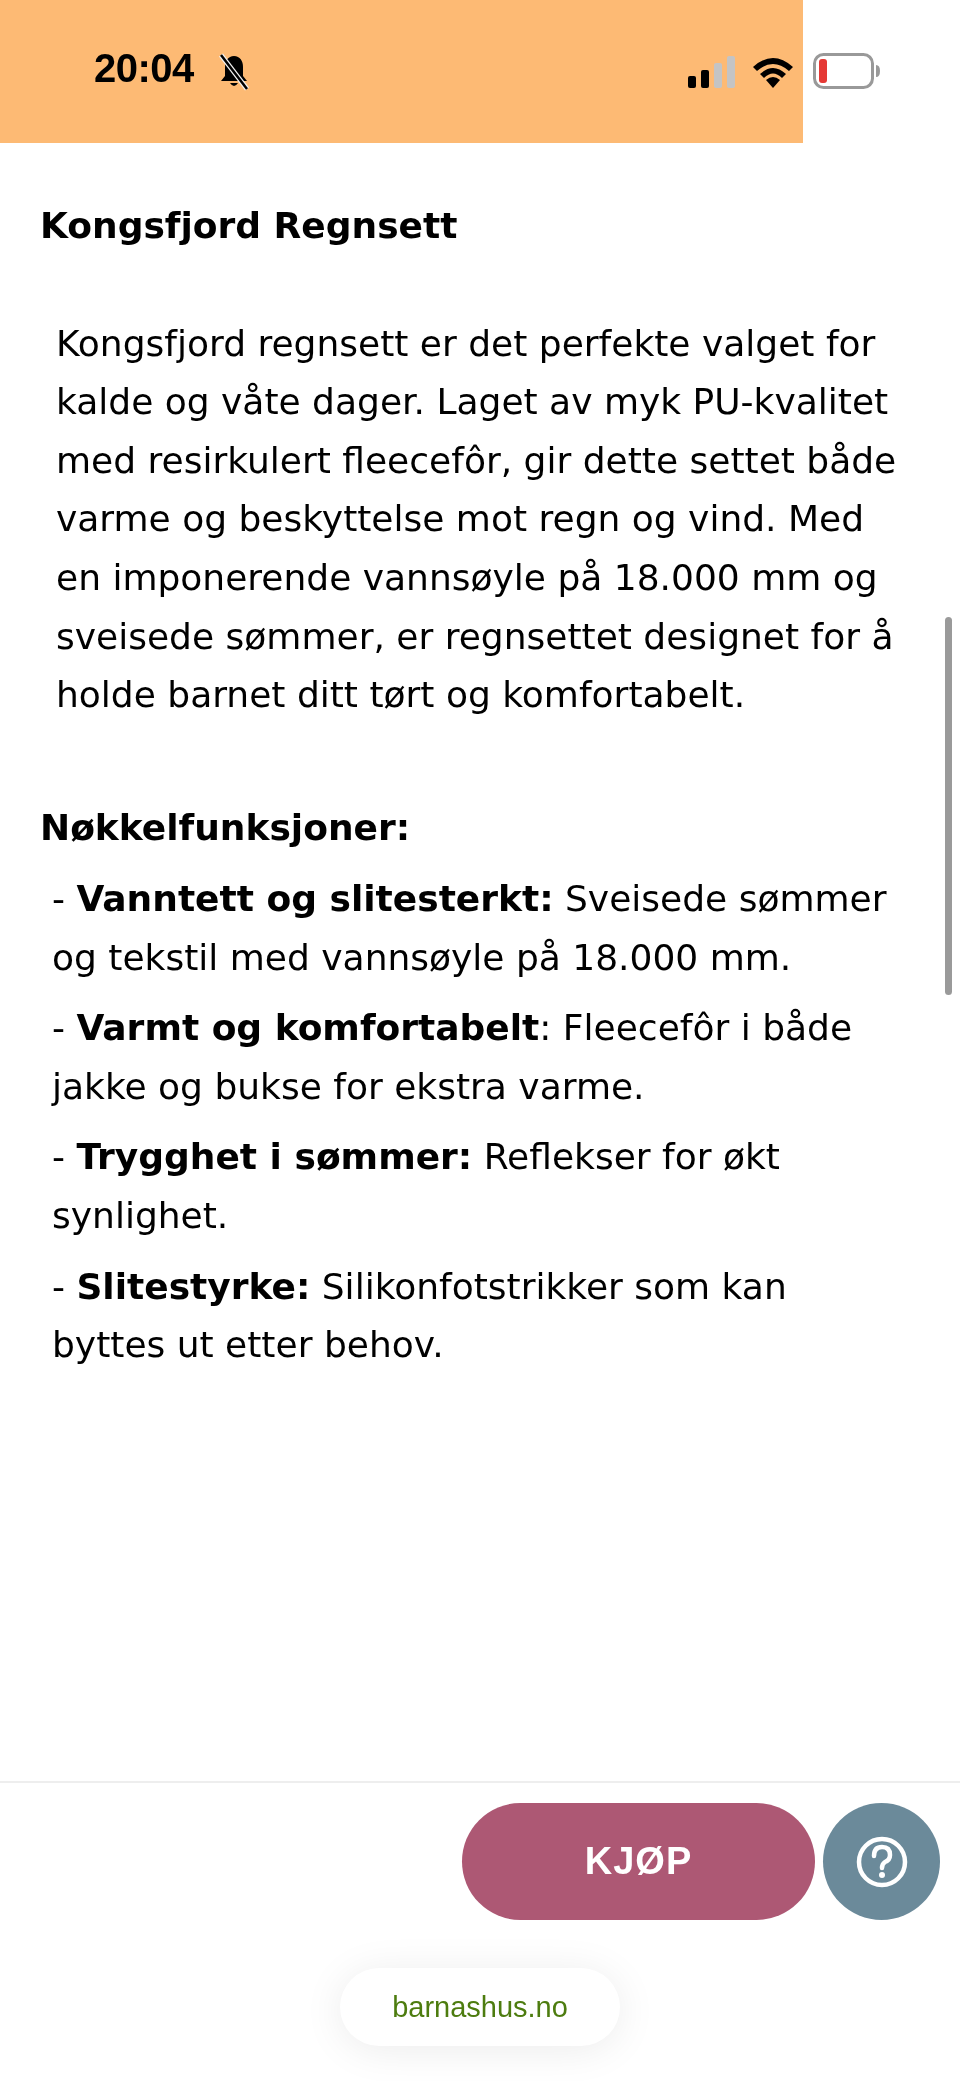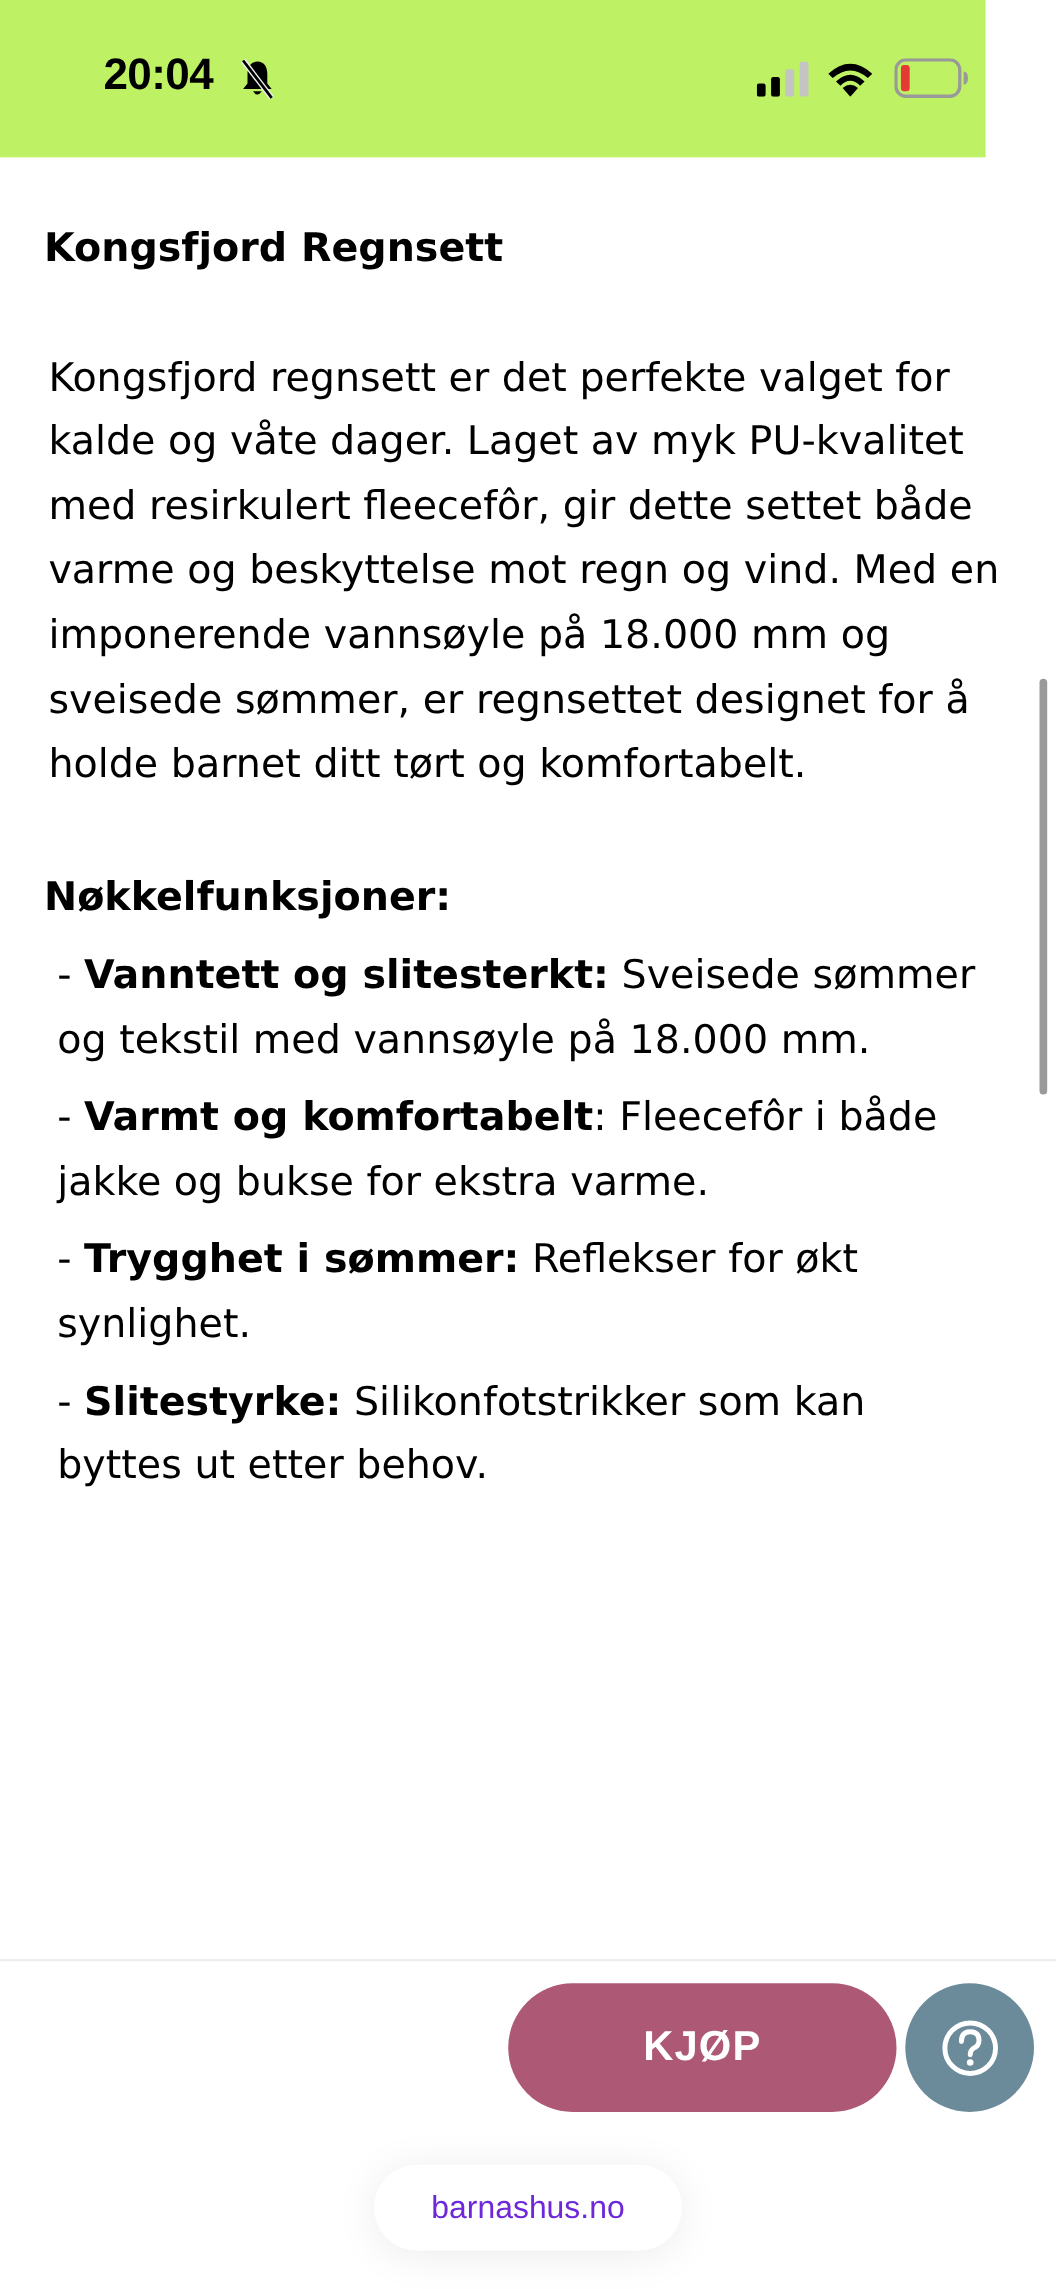--- a/index.html
+++ b/index.html
@@ -2,39 +2,39 @@
 <html><head>
 <meta charset="utf-8">
 <style>
   html, body { margin:0; padding:0; }
   body {
     width:960px; height:2081px; position:relative; overflow:hidden;
     background:#ffffff; color:#222;
     font-family:"DejaVu Sans", sans-serif;
   }
   .status-bar {
-    position:absolute; left:0; top:0; width:896px; height:143px;
-    background:#bef264;
+    position:absolute; left:0; top:0; width:803px; height:143px;
+    background:#fdba74;
   }
   .time {
     position:absolute; left:94px; top:46px;
     font-family:"Liberation Sans", sans-serif; font-weight:700;
     font-size:40px; color:#000; letter-spacing:-0.5px;
   }
   .bell-off { position:absolute; left:218px; top:52px; width:32px; height:40px; }
   .signal { position:absolute; left:688px; top:56px; width:50px; height:32px; }
   .wifi { position:absolute; left:752px; top:54px; width:42px; height:34px; }
   .battery { position:absolute; left:813px; top:53px; width:68px; height:36px; }
 
   .content {
     position:absolute; left:40px; top:196px; width:880px;
     font-size:36px; line-height:58.6px; color:#000000;
   }
   .title { font-weight:700; font-size:36px; margin:0 0 58.6px 0; line-height:60px; }
-  .para { margin:4px; }
+  .para { margin:16px; }
   .spacer { height:58.6px; }
   .kf-heading { font-weight:700; margin:0; }
   .feature { margin:12px; }
   .feature b { font-weight:700; }
 
   .scrollbar {
     position:absolute; left:945px; top:617px; width:7px; height:378px;
     background:#9a9a9a; border-radius:4px;
   }
   .divider {
@@ -50,21 +50,21 @@
   .help-button {
     position:absolute; left:823px; top:1803px; width:117px; height:117px;
     background:#6b8a9a; border-radius:50%;
     display:flex; align-items:center; justify-content:center;
   }
   .domain-pill {
     position:absolute; left:340px; top:1968px; width:280px; height:78px;
     background:#fff; border-radius:39px;
     box-shadow:0 4px 40px rgba(0,0,0,0.08);
     display:flex; align-items:center; justify-content:center;
-    font-family:"Liberation Sans", sans-serif; font-size:29px; color:#6d28d9;
+    font-family:"Liberation Sans", sans-serif; font-size:29px; color:#4d7c0f;
   }
 </style>
 </head>
 <body>
 
 <div class="status-bar">
   <span class="time">20:04</span>
   <svg class="bell-off" viewBox="0 0 32 40">
     <path d="M16 4 C10 4 7 9 7 15 L7 24 L3 29 L29 29 L25 24 L25 15 C25 9 22 4 16 4 Z" fill="#000"></path>
     <path d="M12 31 Q16 37 20 31 Z" fill="#000"></path>

